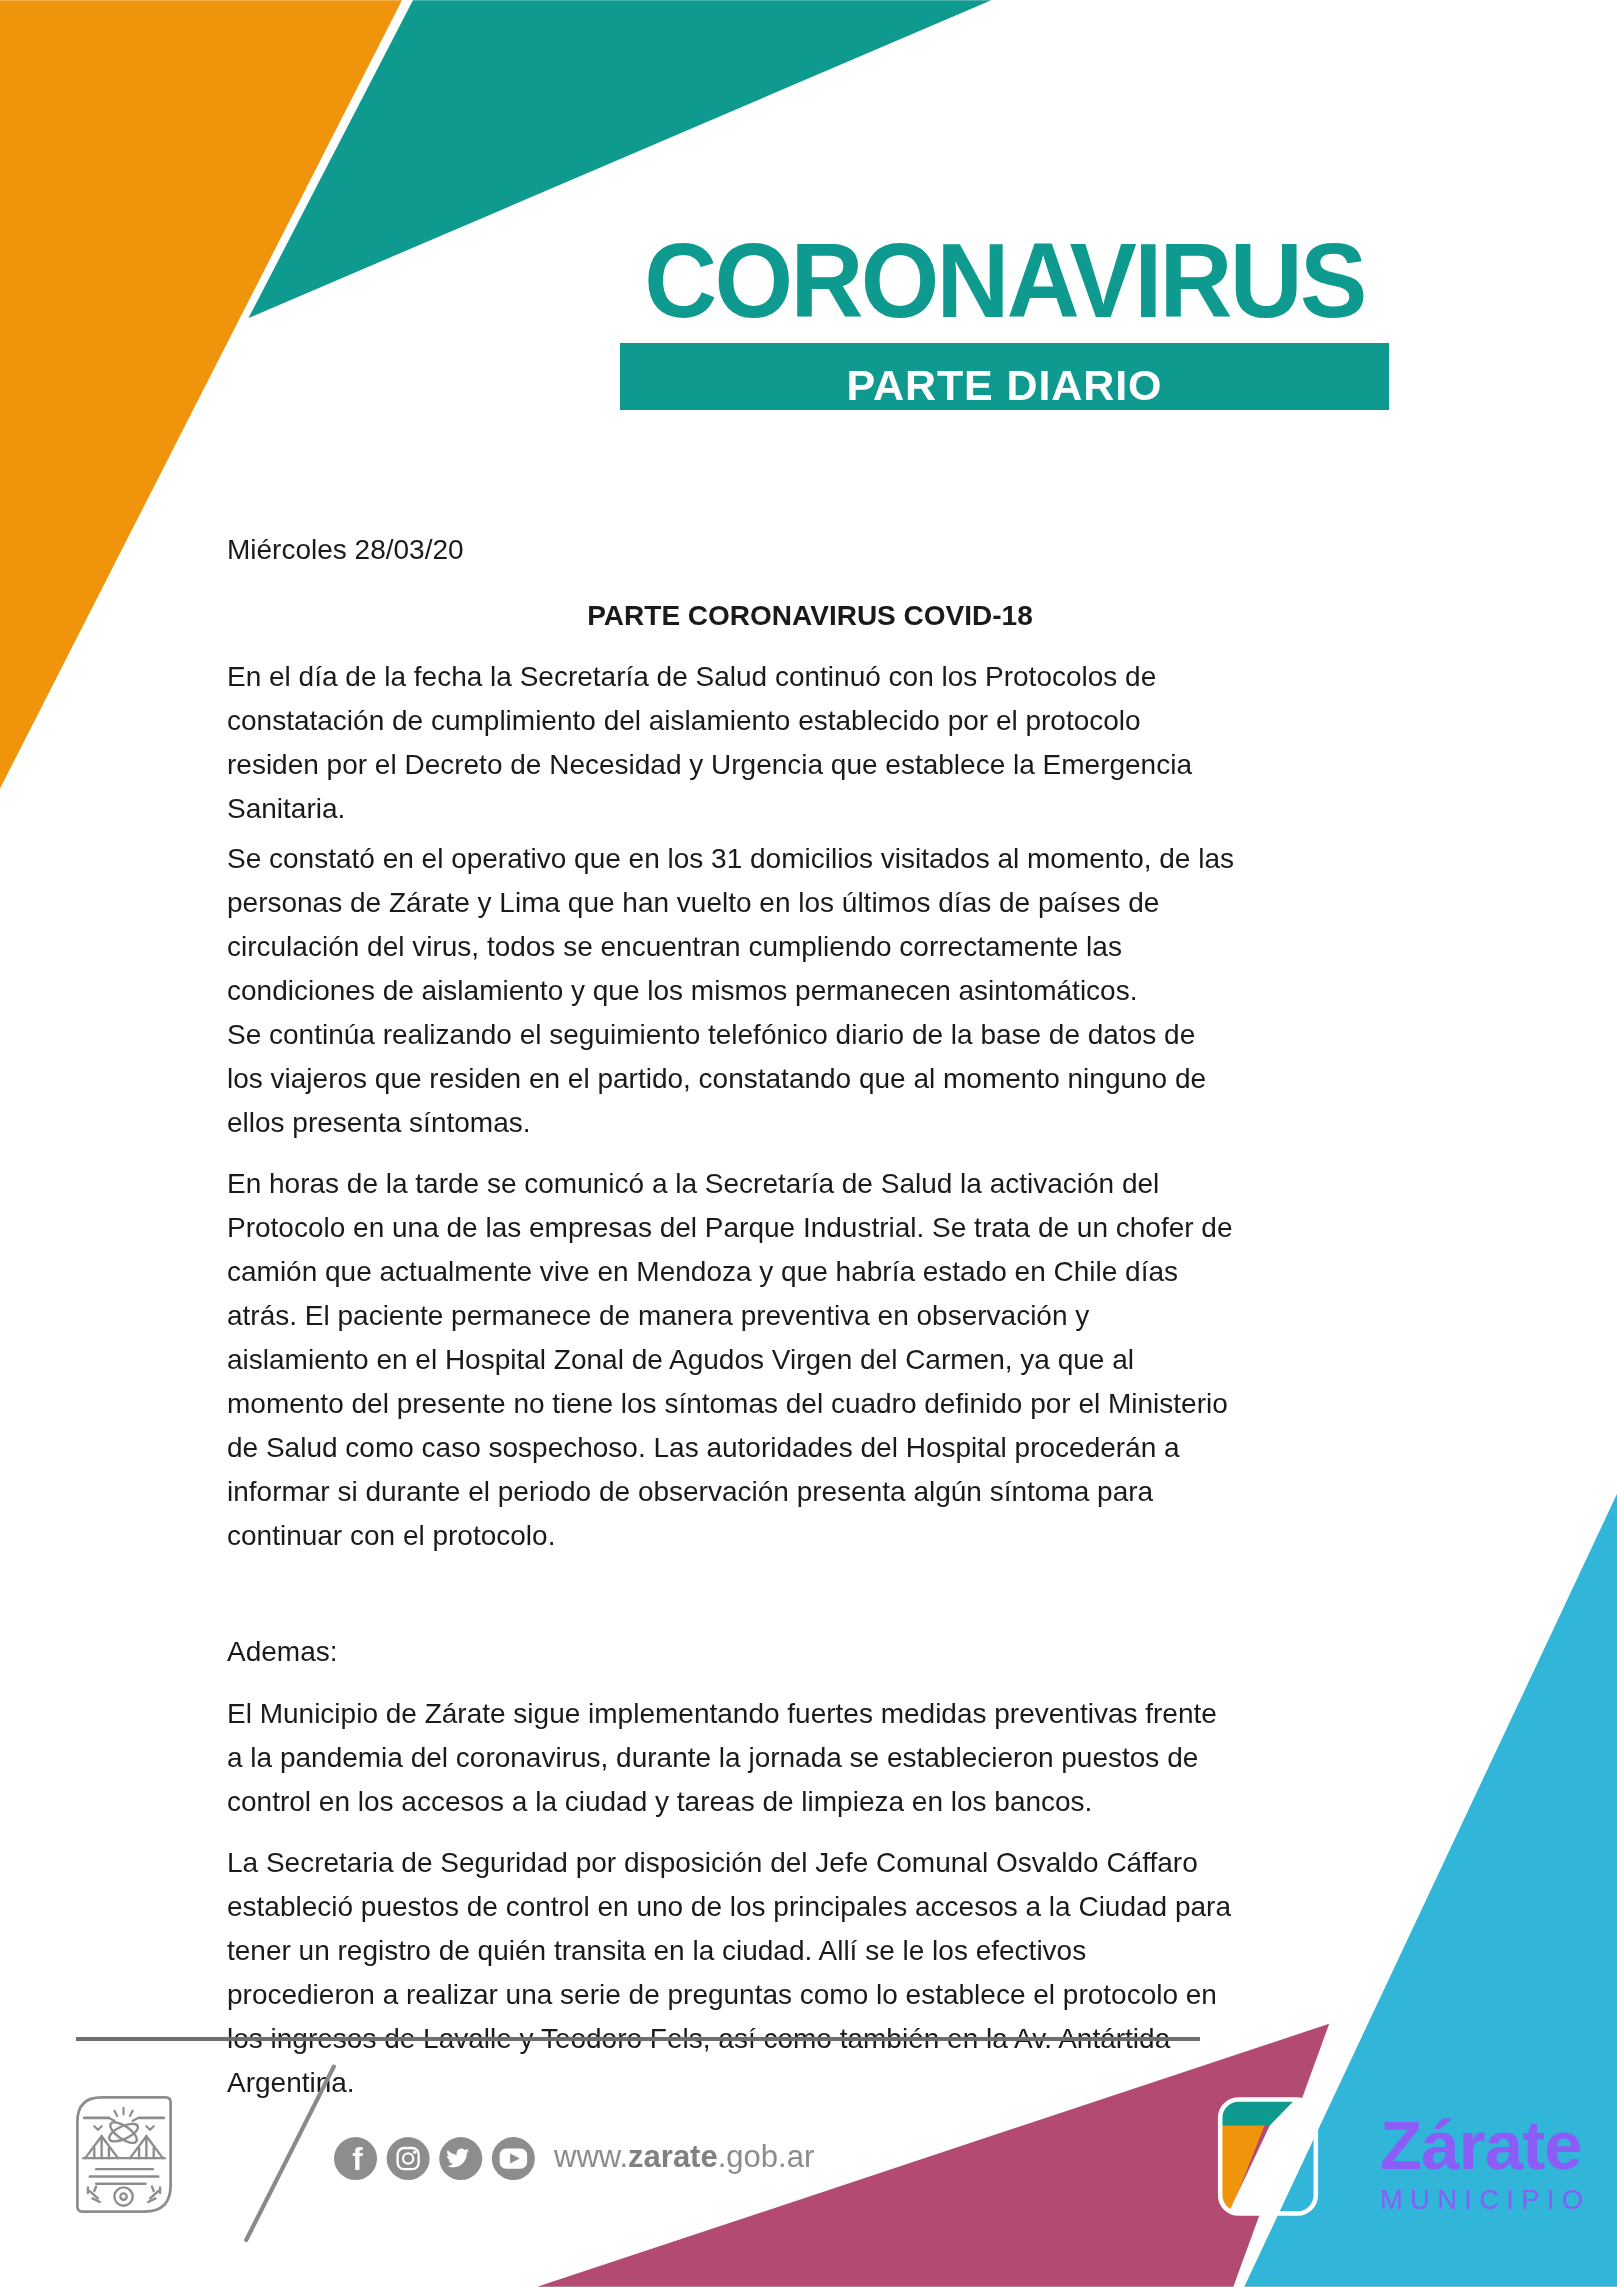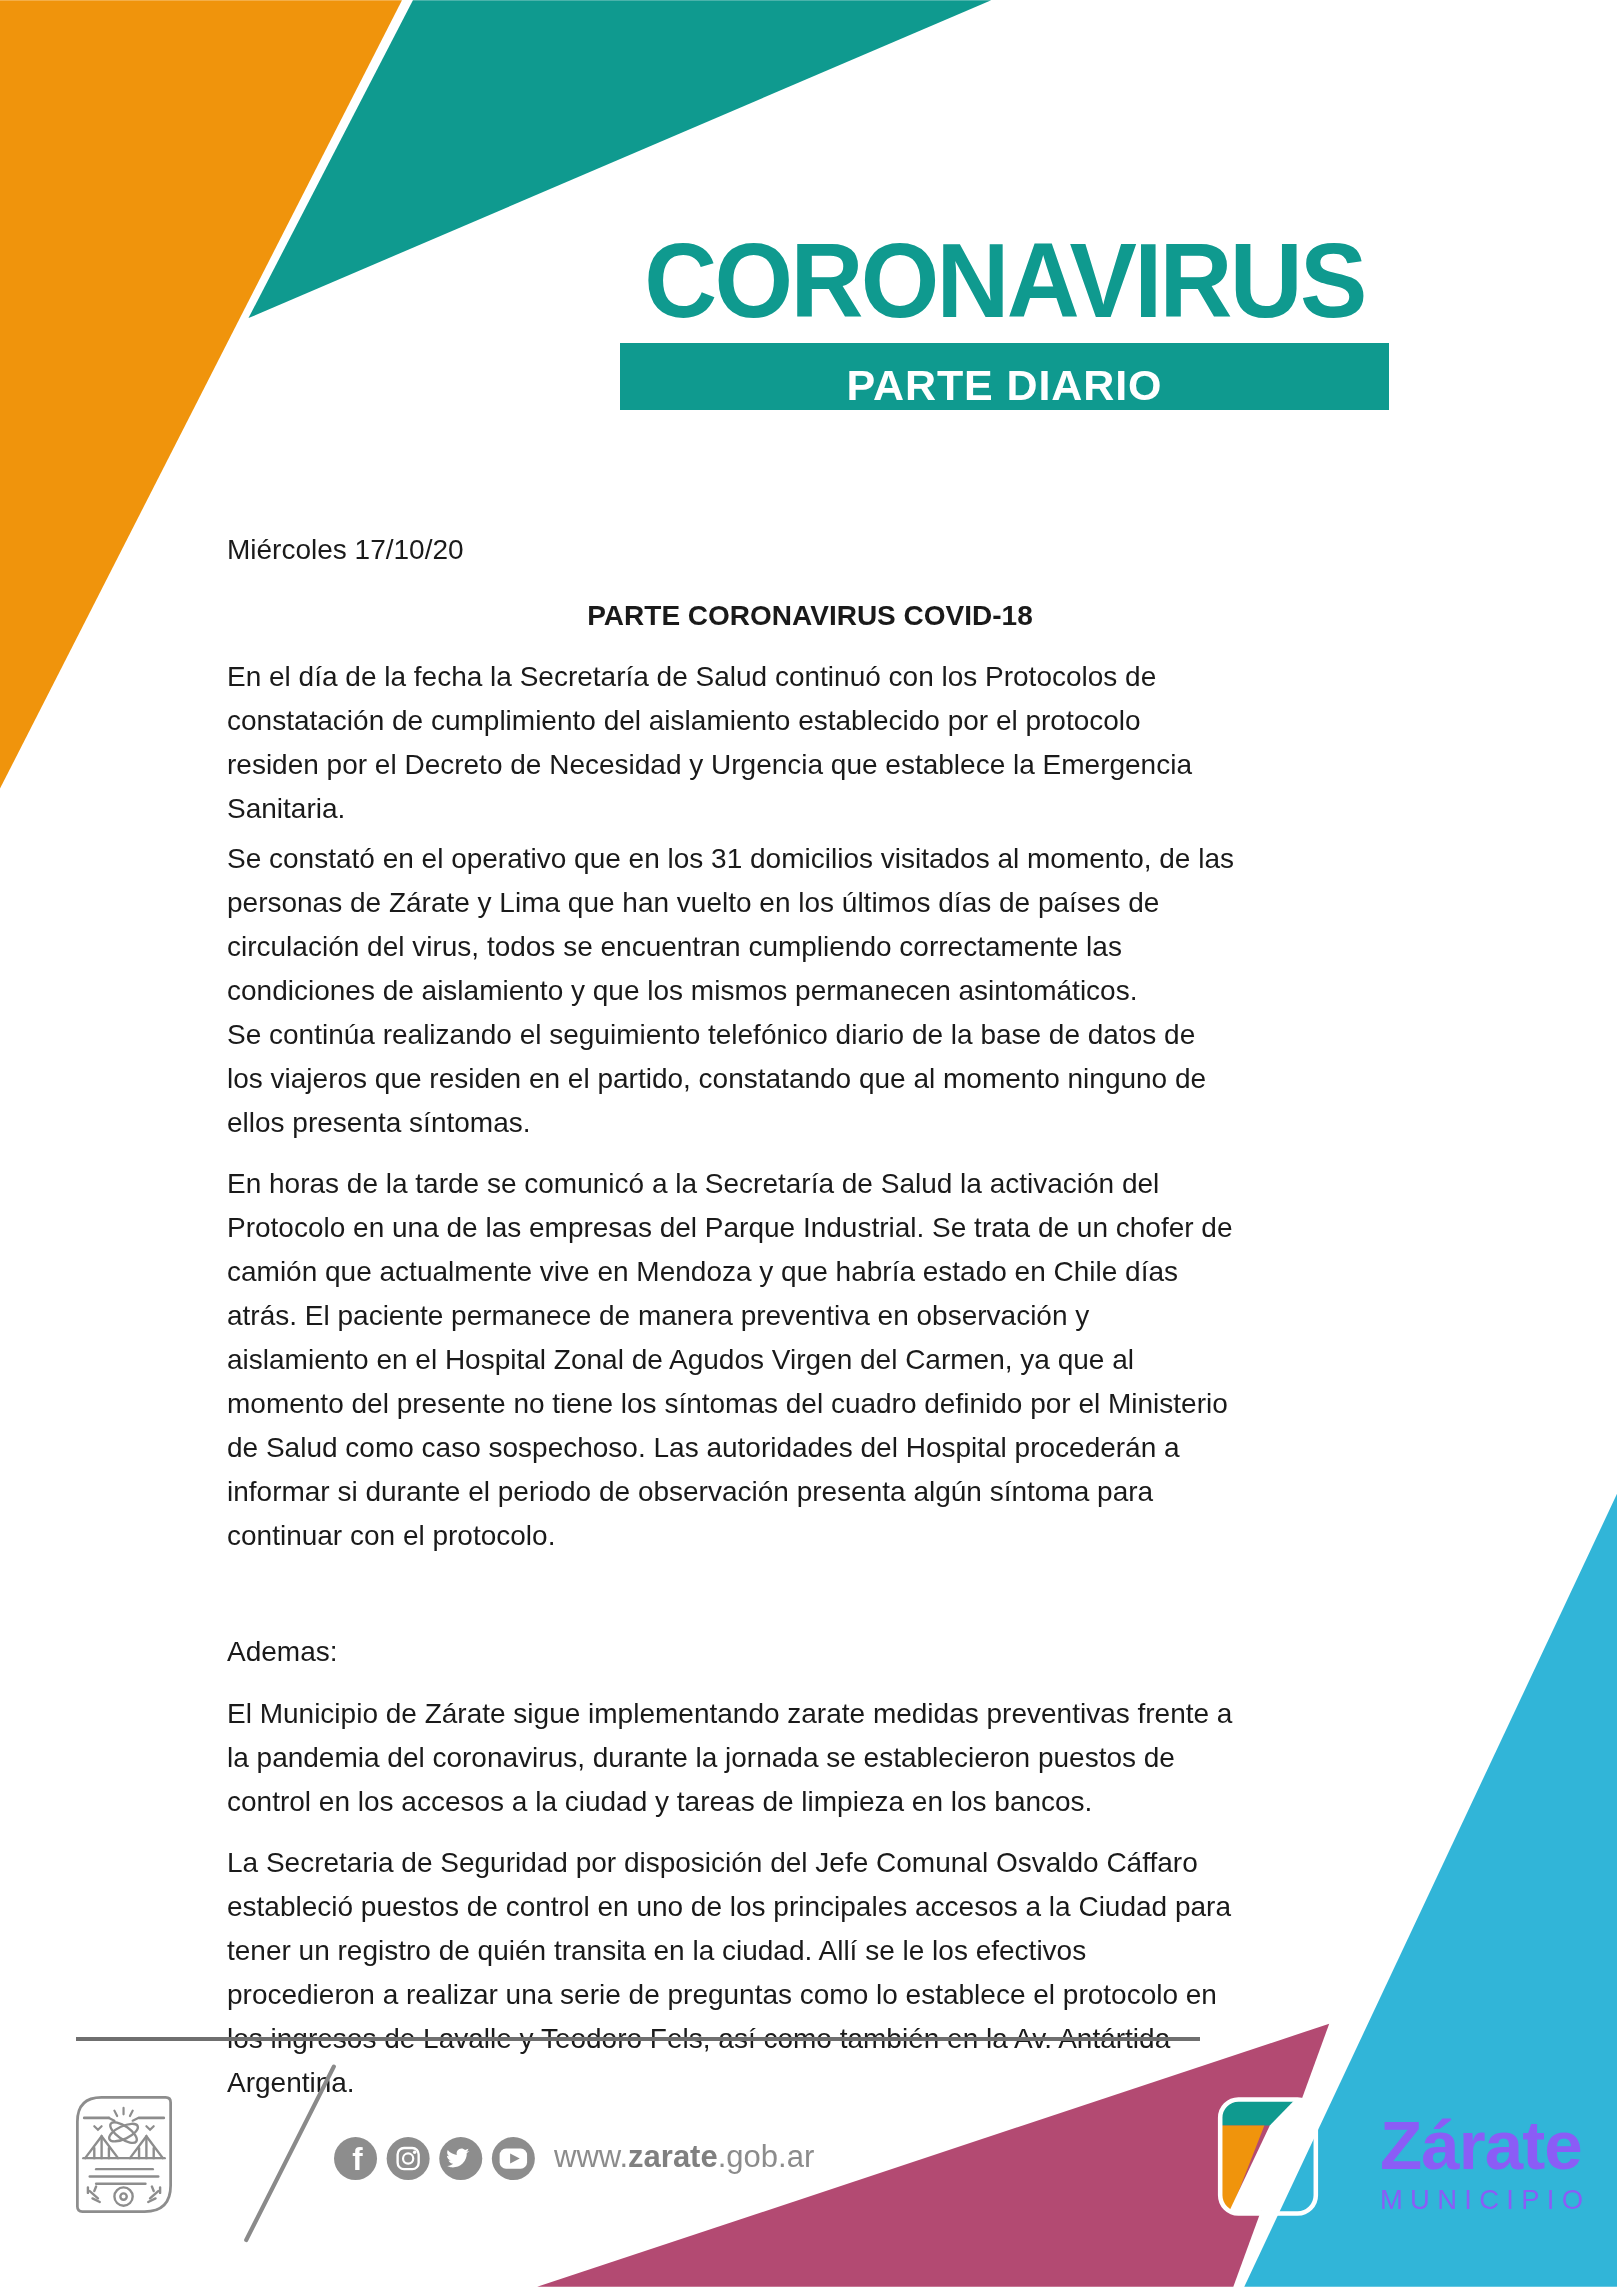--- a/index.html
+++ b/index.html
@@ -66,28 +66,28 @@
   <polygon points="1770,1635 1770,2503 1362,2503" fill="#31b5d8"></polygon>
   <polygon points="1455,2215 1350,2503 588,2503" fill="#b34a72"></polygon>
 </svg>
 
 <div class="main-title">CORONAVIRUS</div>
 <div class="subtitle-bar">
   <span>PARTE DIARIO</span>
 </div>
 
 <div class="doc layer">
-  <p class="doc-date">Miércoles  17/10/20</p>
+  <p class="doc-date">Miércoles  28/03/20</p>
   <p class="doc-heading">PARTE CORONAVIRUS COVID-18</p>
   <p class="body-p">En el día de la fecha la Secretaría de Salud continuó con los Protocolos de constatación de cumplimiento del aislamiento establecido por el protocolo residen por el Decreto de Necesidad y Urgencia que establece la Emergencia Sanitaria.</p>
   <p class="body-p p-tight">Se constató en el operativo que en los 31  domicilios visitados al momento, de las personas de Zárate y Lima que han vuelto en los últimos días de países de circulación del virus, todos se encuentran cumpliendo correctamente las condiciones de aislamiento y que los mismos permanecen asintomáticos.</p>
   <p class="body-p p-flush">Se continúa realizando el seguimiento telefónico diario de la base de datos de los viajeros que residen en el partido, constatando que al momento ninguno de ellos presenta síntomas.</p>
   <p class="body-p">En horas de la tarde se comunicó a la Secretaría de Salud la activación del Protocolo en una de las empresas del Parque Industrial. Se trata de un chofer de camión que actualmente vive en Mendoza y que habría estado en Chile días atrás. El paciente permanece de manera preventiva en observación y aislamiento en el Hospital Zonal de Agudos Virgen del Carmen, ya que al momento del presente no tiene los síntomas del cuadro definido por el Ministerio de Salud como caso sospechoso. Las autoridades del Hospital procederán a informar si durante el periodo de observación presenta algún síntoma para continuar con el protocolo.</p>
   <p class="body-p p-ademas">Ademas:</p>
-  <p class="body-p">El Municipio de Zárate sigue implementando zarate medidas preventivas frente a la pandemia del coronavirus, durante la jornada se establecieron puestos de control en los accesos a la ciudad y tareas de limpieza en los bancos.</p>
+  <p class="body-p">El Municipio de Zárate sigue implementando fuertes medidas preventivas frente a la pandemia del coronavirus, durante la jornada se establecieron puestos de control en los accesos a la ciudad y tareas de limpieza en los bancos.</p>
   <p class="body-p">La Secretaria de Seguridad por disposición del Jefe Comunal Osvaldo Cáffaro estableció puestos de control en uno de los principales accesos a la Ciudad para tener un registro de quién transita en la ciudad. Allí se le los efectivos procedieron a realizar una serie de preguntas como lo establece el protocolo en los ingresos de Lavalle y Teodoro Fels, así como también en la Av. Antártida Argentina.</p>
 </div>
 
 <div class="footer-rule"></div>
 
 <svg class="layer" style="left:0;top:1992px" width="1617" height="295" viewBox="0 1770 2503 323">
 </svg>
 
 <svg class="layer" style="left:76px;top:2096px" width="96" height="117" viewBox="0 0 105 128" fill="none" stroke="#8d8d8d" stroke-width="3" stroke-linecap="round">
   <path d="M 28 1.5 H 98 Q 103.5 1.5 103.5 7 V 98 Q 103.5 126.5 75 126.5 H 7 Q 1.5 126.5 1.5 121 V 28 Q 1.5 1.5 28 1.5 Z"></path>

